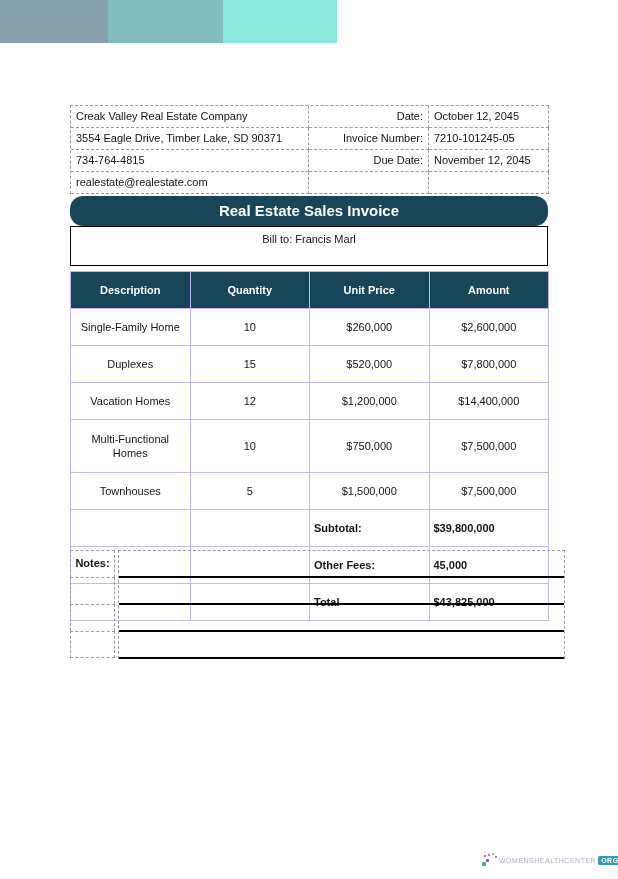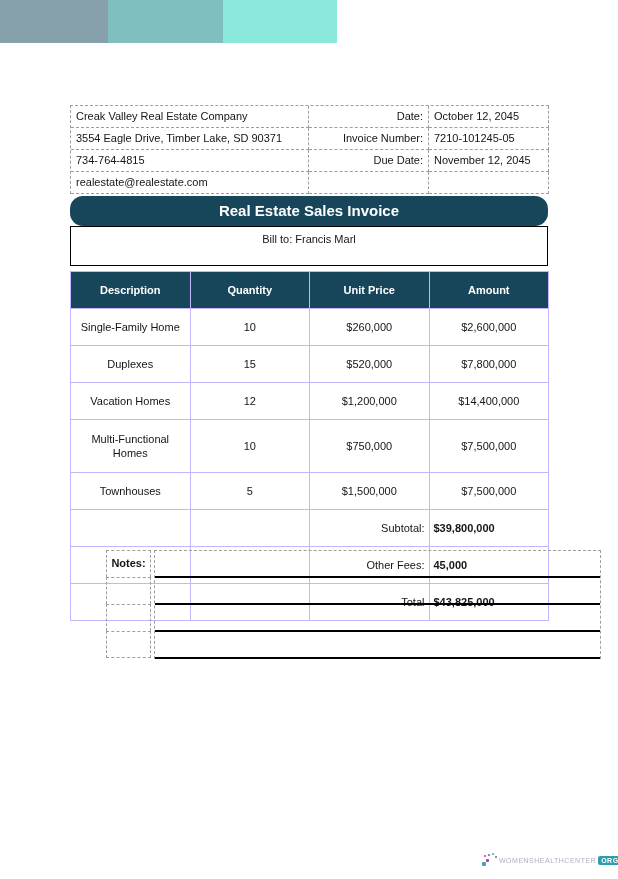--- a/index.html
+++ b/index.html
@@ -49,27 +49,27 @@
   }
   table.items-tb col{width:119.5px;}
   table.items-tb th{
     background:#17465a;color:#ffffff;font-weight:bold;height:21px;text-align:center;
   }
   td.c{text-align:center;}
   tr.r{height:23px;margin-top:16px;}
   tr.r-tall{height:39px;}
   tr.r-town{height:24px;}
   tr.r-total{height:23px;}
-  td.t-label{text-align:right;font-weight:normal;padding-right:3px;}
+  td.t-label{font-weight:bold;padding-right:3px;}
   td.t-value{text-align:left;font-weight:bold;}
   td.wrap{line-height:14px;}
 
   
   .notes{position:absolute;top:550px;left:70px;display:flex;}
-  .notes-labels{width:45px;margin-right:3px;padding-left:36px;}
+  .notes-labels{width:45px;margin-right:3px;}
   .notes-label-cell{
     box-sizing:border-box;width:45px;height:27px;
     border:1px dashed #9e9e9e;border-bottom:none;
     font-size:11px;font-weight:bold;text-align:center;line-height:25px;
   }
   .notes-label-cell:last-child{border-bottom:1px dashed #9e9e9e;}
   .notes-label-cell + .notes-label-cell{border-top:1px dashed #9e9e9e;}
   .notes-lines{
     width:447px;box-sizing:border-box;
     border-top:1px dashed #9e9e9e;border-right:1px dashed #9e9e9e;border-left:1px dashed #9e9e9e;

